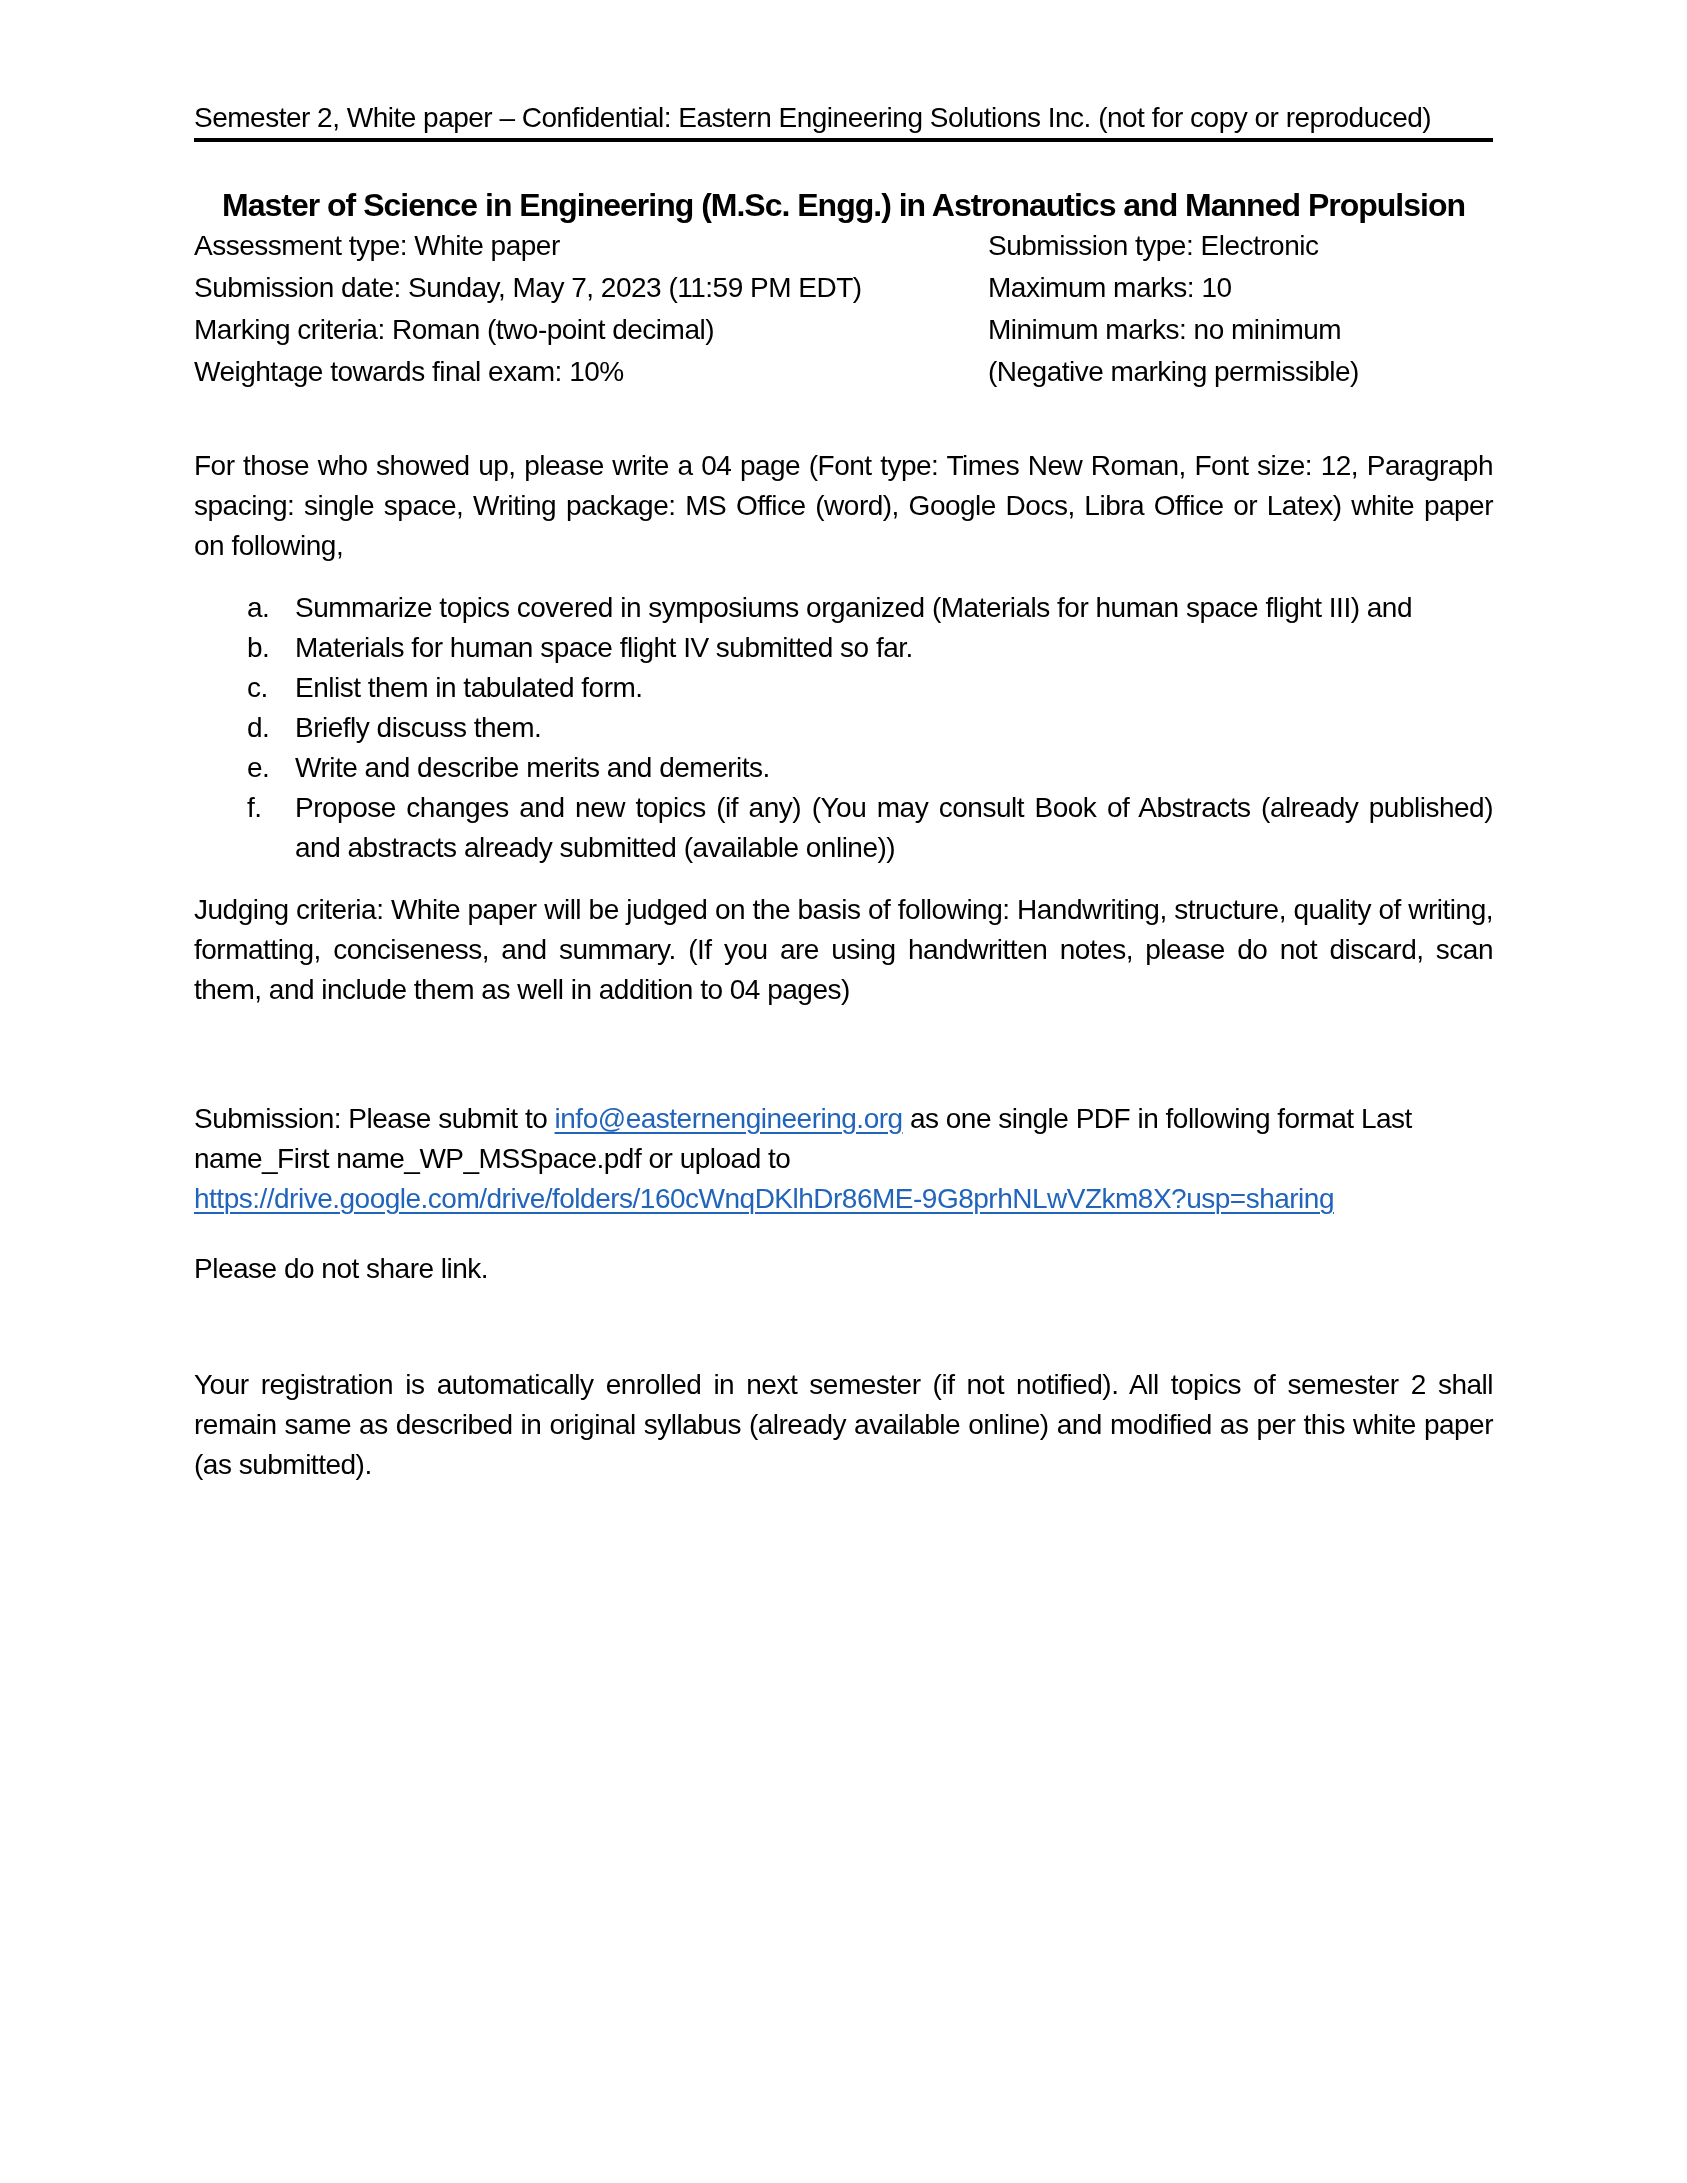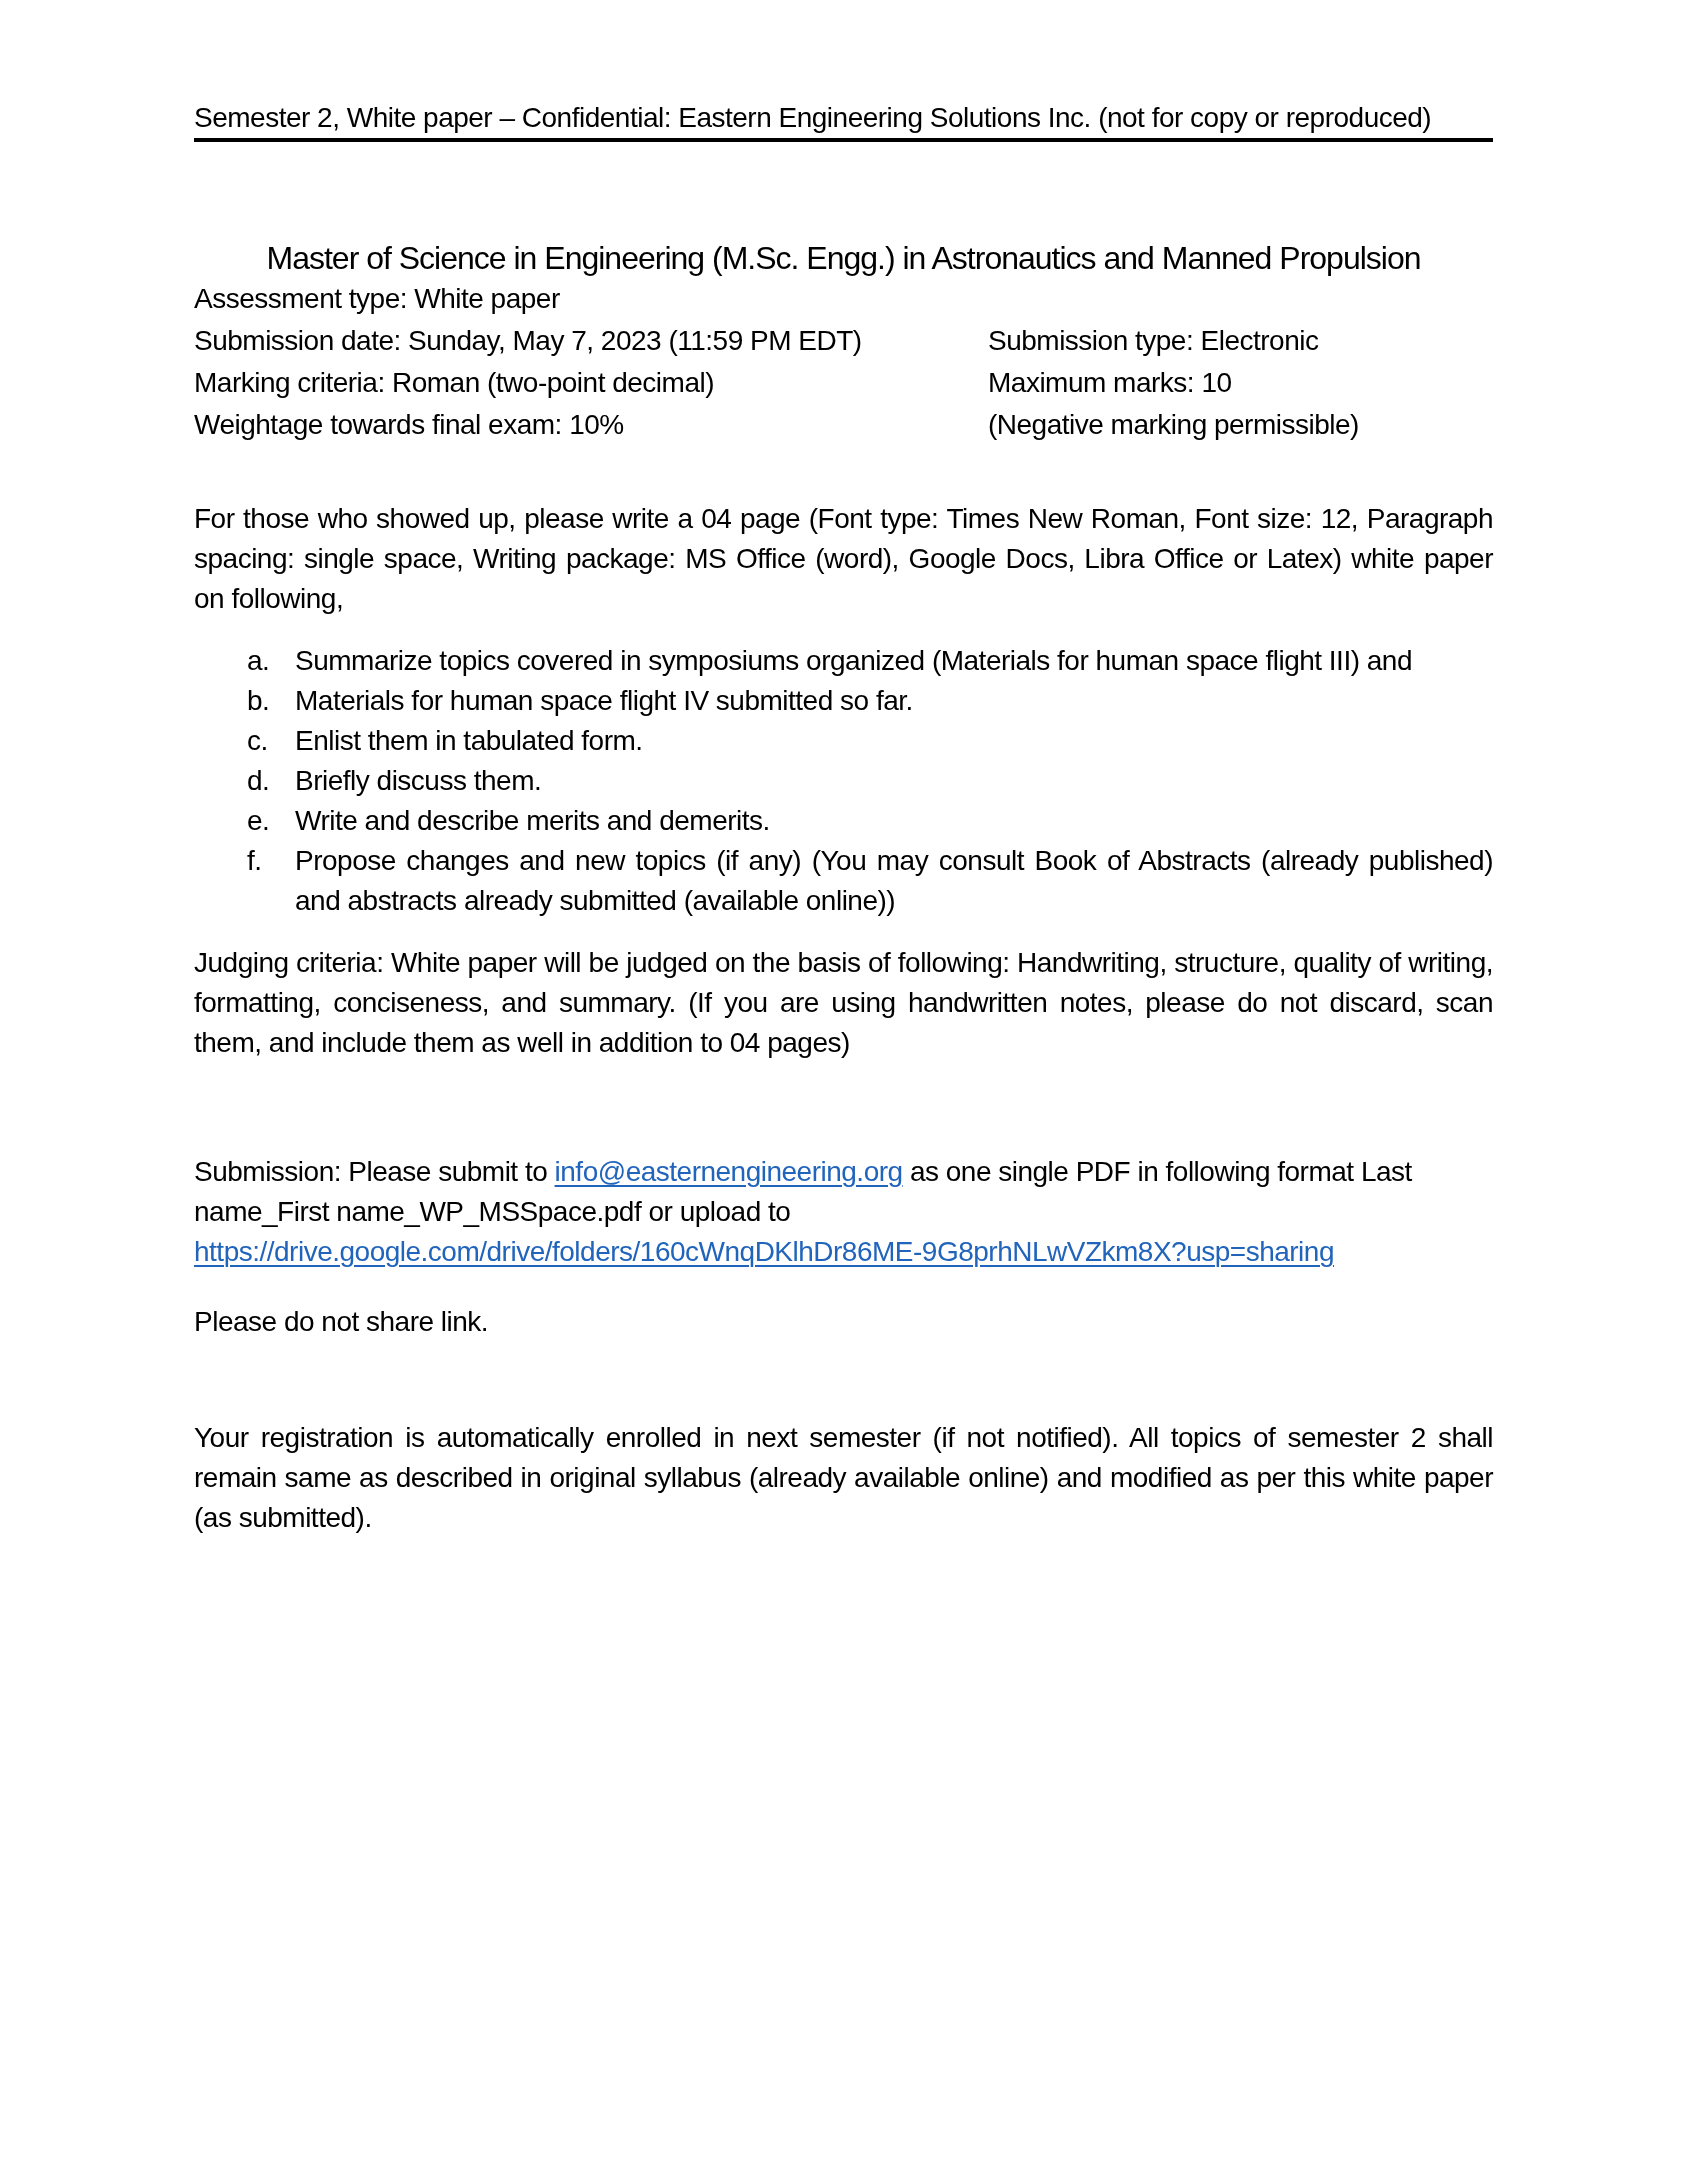--- a/index.html
+++ b/index.html
@@ -15,22 +15,22 @@
     letter-spacing: -0.5px;
     padding: 101px 194px 0 194px;
     overflow: hidden;
   }
   .doc-header {
     line-height: 34px;
     padding-bottom: 2.6px;
     border-bottom: 4px solid var(--rule, #000000);
   }
   .doc-title {
-    margin-top: 96px;
-    font-weight: normal;
+    margin-top: 43px;
+    font-weight: bold;
     font-size: 32px;
     letter-spacing: -1px;
     line-height: 40px;
     text-align: center;
     white-space: nowrap;
   }
   .info-row {
     display: flex;
     line-height: 42px;
     align-items: flex-end;
@@ -80,20 +80,21 @@
   <div class="info-row">
     <div class="info-col-left">
       <div>Assessment type: White paper</div>
       <div>Submission date: Sunday, May 7, 2023 (11:59 PM EDT)</div>
       <div>Marking criteria: Roman (two-point decimal)</div>
       <div>Weightage towards final exam: 10%</div>
     </div>
     <div class="info-col-right">
       <div>Submission type: Electronic</div>
       <div>Maximum marks: 10</div>
+      <div>Minimum marks: no minimum</div>
       <div>(Negative marking permissible)</div>
     </div>
   </div>
 
   <p class="para just intro">For those who showed up, please write a 04 page (Font type: Times New Roman, Font size: 12, Paragraph spacing: single space, Writing package: MS Office (word), Google Docs, Libra Office or Latex) white paper on following,</p>
 
   <div class="list">
     <div class="li">
       <span class="li-label">a.</span>
       <span class="li-text just">Summarize topics covered in symposiums organized (Materials for human space flight III) and</span>

